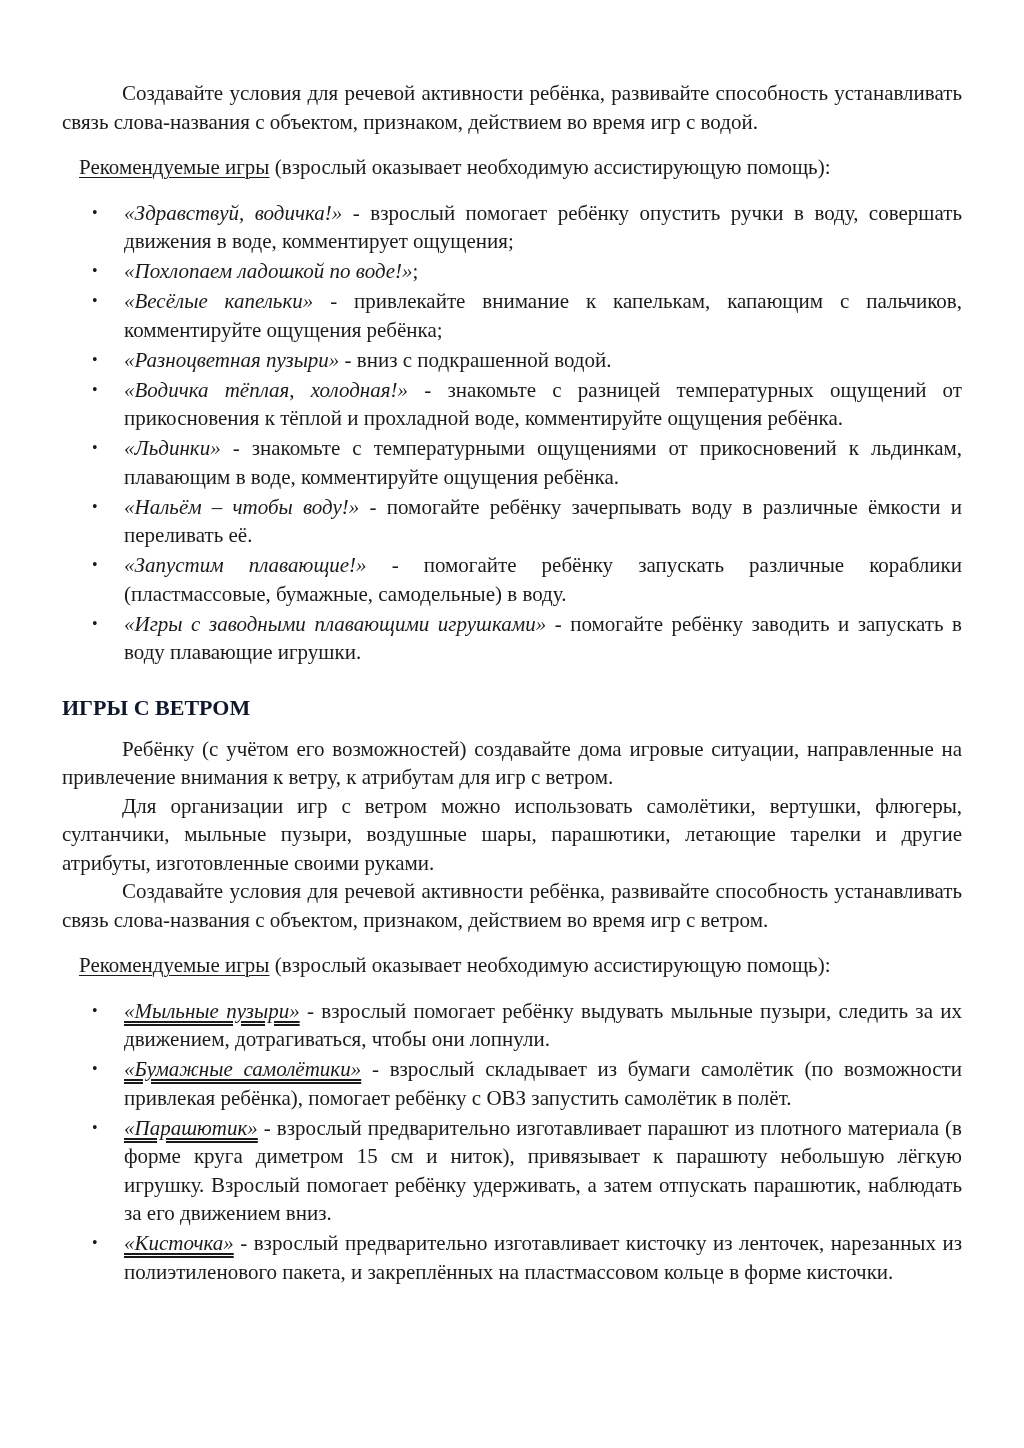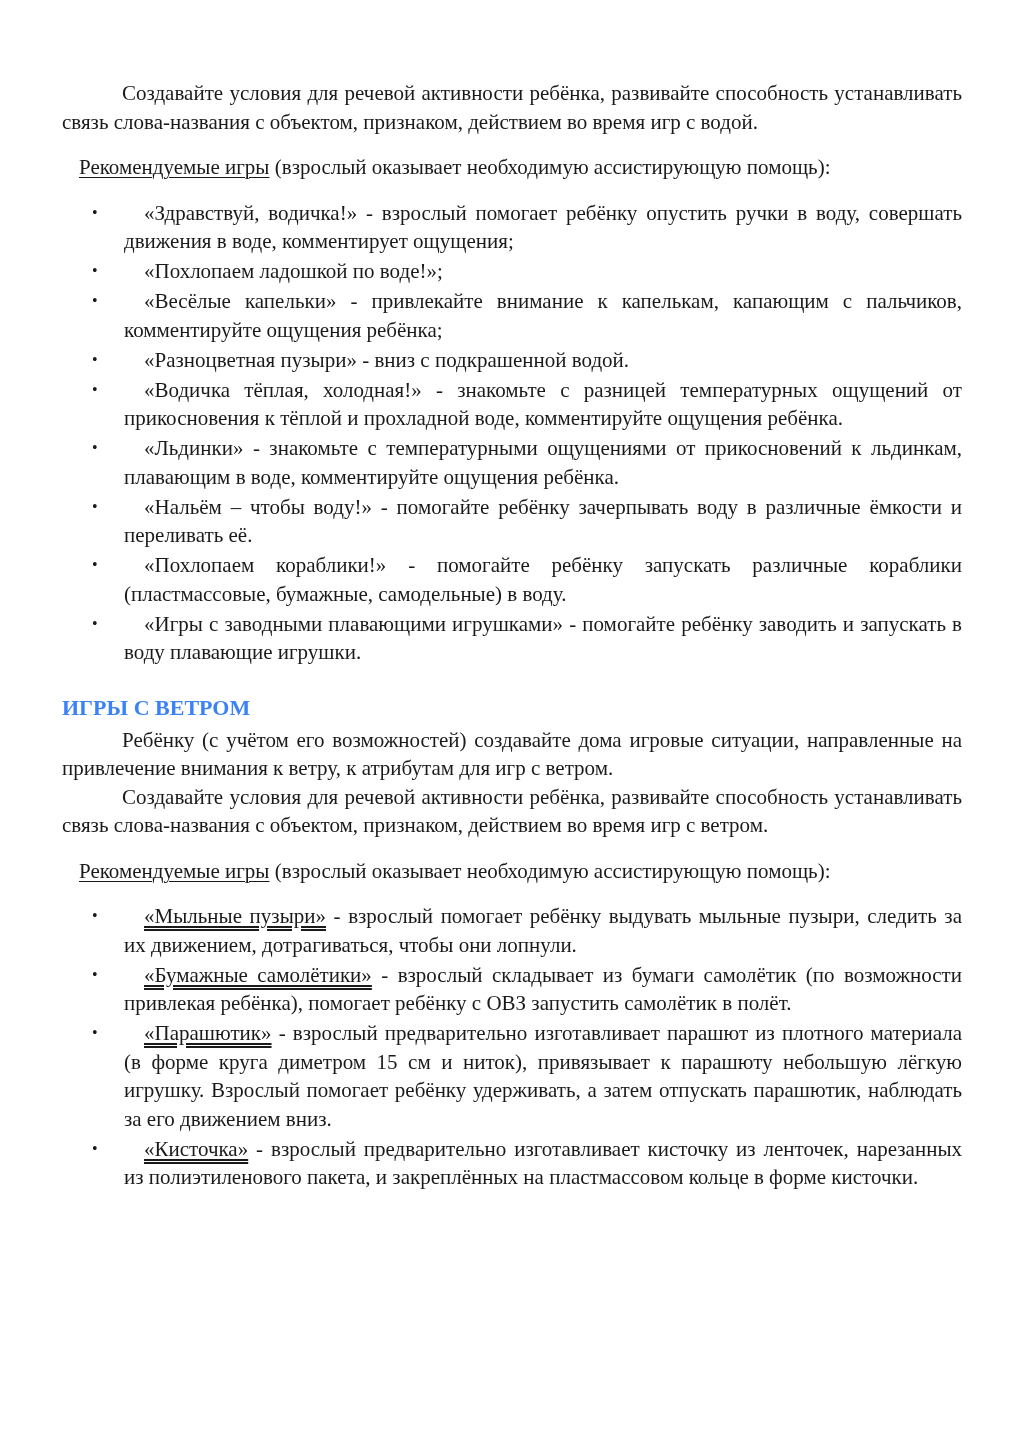--- a/index.html
+++ b/index.html
@@ -46,59 +46,60 @@
       position: relative;
       margin: 0 0 1.5px 0;
     }
     ul.games li .bullet {
       position: absolute;
       left: -32px;
       top: 0;
       font-size: 16px;
     }
     .game-title {
-      margin-left: 20px;
+      font-style: italic;
     }
     .game-title.dbl {
       text-decoration: underline double;
       text-underline-offset: 3px;
     }
     .section-heading {
       margin: 26px 0 0 0;
       color: #a0242c;
       font-size: 22px;
       line-height: 30px;
       text-indent: 0;
     }
-    .section-2 .para:first-of-type { margin-top: 3px; }
+    .section-2 .para:first-of-type { margin-top: 12px; }
   </style>
 </head>
 <body>
 
 <div class="page">
 
   <div class="section-1">
     <p class="para">Создавайте условия для речевой активности ребёнка, развивайте способность устанавливать связь слова-названия с объектом, признаком, действием во время игр с водой.</p>
     <p class="rec-line"><span class="underline">Рекомендуемые игры</span><span> (взрослый оказывает необходимую ассистирующую помощь):</span></p>
     <ul class="games">
       <li><span class="bullet">•</span><span class="game-title">«Здравствуй, водичка!»</span><span> - взрослый помогает ребёнку опустить ручки в воду, совершать движения в воде, комментирует ощущения;</span></li>
       <li><span class="bullet">•</span><span class="game-title">«Похлопаем ладошкой по воде!»</span><span>;</span></li>
       <li><span class="bullet">•</span><span class="game-title">«Весёлые капельки»</span><span> - привлекайте внимание к капелькам, капающим с пальчиков, комментируйте ощущения ребёнка;</span></li>
       <li><span class="bullet">•</span><span class="game-title">«Разноцветная пузыри»</span><span> - вниз с подкрашенной водой.</span></li>
       <li><span class="bullet">•</span><span class="game-title">«Водичка тёплая, холодная!»</span><span> - знакомьте с разницей температурных ощущений от прикосновения к тёплой и прохладной воде, комментируйте ощущения ребёнка.</span></li>
       <li><span class="bullet">•</span><span class="game-title">«Льдинки»</span><span> - знакомьте с температурными ощущениями от прикосновений к льдинкам, плавающим в воде, комментируйте ощущения ребёнка.</span></li>
       <li><span class="bullet">•</span><span class="game-title">«Нальём – чтобы воду!»</span><span> - помогайте ребёнку зачерпывать воду в различные ёмкости и переливать её.</span></li>
-      <li><span class="bullet">•</span><span class="game-title">«Похлопаем кораблики!»</span><span> - помогайте ребёнку запускать различные кораблики (пластмассовые, бумажные, самодельные) в воду.</span></li>
+      <li><span class="bullet">•</span><span class="game-title">«Запустим плавающие!»</span><span> - помогайте ребёнку запускать различные кораблики (пластмассовые, бумажные, самодельные) в воду.</span></li>
       <li><span class="bullet">•</span><span class="game-title">«Игры с заводными плавающими игрушками»</span><span> - помогайте ребёнку заводить и запускать в воду плавающие игрушки.</span></li>
     </ul>
   </div>
 
   <div class="section-2">
-    <h2 class="section-heading" style="color: #3b82f6;">ИГРЫ С ВЕТРОМ</h2>
+    <h2 class="section-heading" style="color: #0f172a;">ИГРЫ С ВЕТРОМ</h2>
     <p class="para">Ребёнку (с учётом его возможностей) создавайте дома игровые ситуации, направленные на привлечение внимания к ветру, к атрибутам для игр с ветром.</p>
+    <p class="para">Для организации игр с ветром можно использовать самолётики, вертушки, флюгеры, султанчики, мыльные пузыри, воздушные шары, парашютики, летающие тарелки и другие атрибуты, изготовленные своими руками.</p>
     <p class="para">Создавайте условия для речевой активности ребёнка, развивайте способность устанавливать связь слова-названия с объектом, признаком, действием во время игр с ветром.</p>
     <p class="rec-line"><span class="underline">Рекомендуемые игры</span><span> (взрослый оказывает необходимую ассистирующую помощь):</span></p>
     <ul class="games">
       <li><span class="bullet">•</span><span class="game-title dbl">«Мыльные пузыри»</span><span> - взрослый помогает ребёнку выдувать мыльные пузыри, следить за их движением, дотрагиваться, чтобы они лопнули.</span></li>
       <li><span class="bullet">•</span><span class="game-title dbl">«Бумажные самолётики»</span><span> - взрослый складывает из бумаги самолётик (по возможности привлекая ребёнка), помогает ребёнку с ОВЗ запустить самолётик в полёт.</span></li>
       <li><span class="bullet">•</span><span class="game-title dbl">«Парашютик»</span><span> - взрослый предварительно изготавливает парашют из плотного материала (в форме круга диметром 15 см и ниток), привязывает к парашюту небольшую лёгкую игрушку. Взрослый помогает ребёнку удерживать, а затем отпускать парашютик, наблюдать за его движением вниз.</span></li>
       <li><span class="bullet">•</span><span class="game-title dbl">«Кисточка»</span><span> - взрослый предварительно изготавливает кисточку из ленточек, нарезанных из полиэтиленового пакета, и закреплённых на пластмассовом кольце в форме кисточки.</span></li>
     </ul>
   </div>
 

